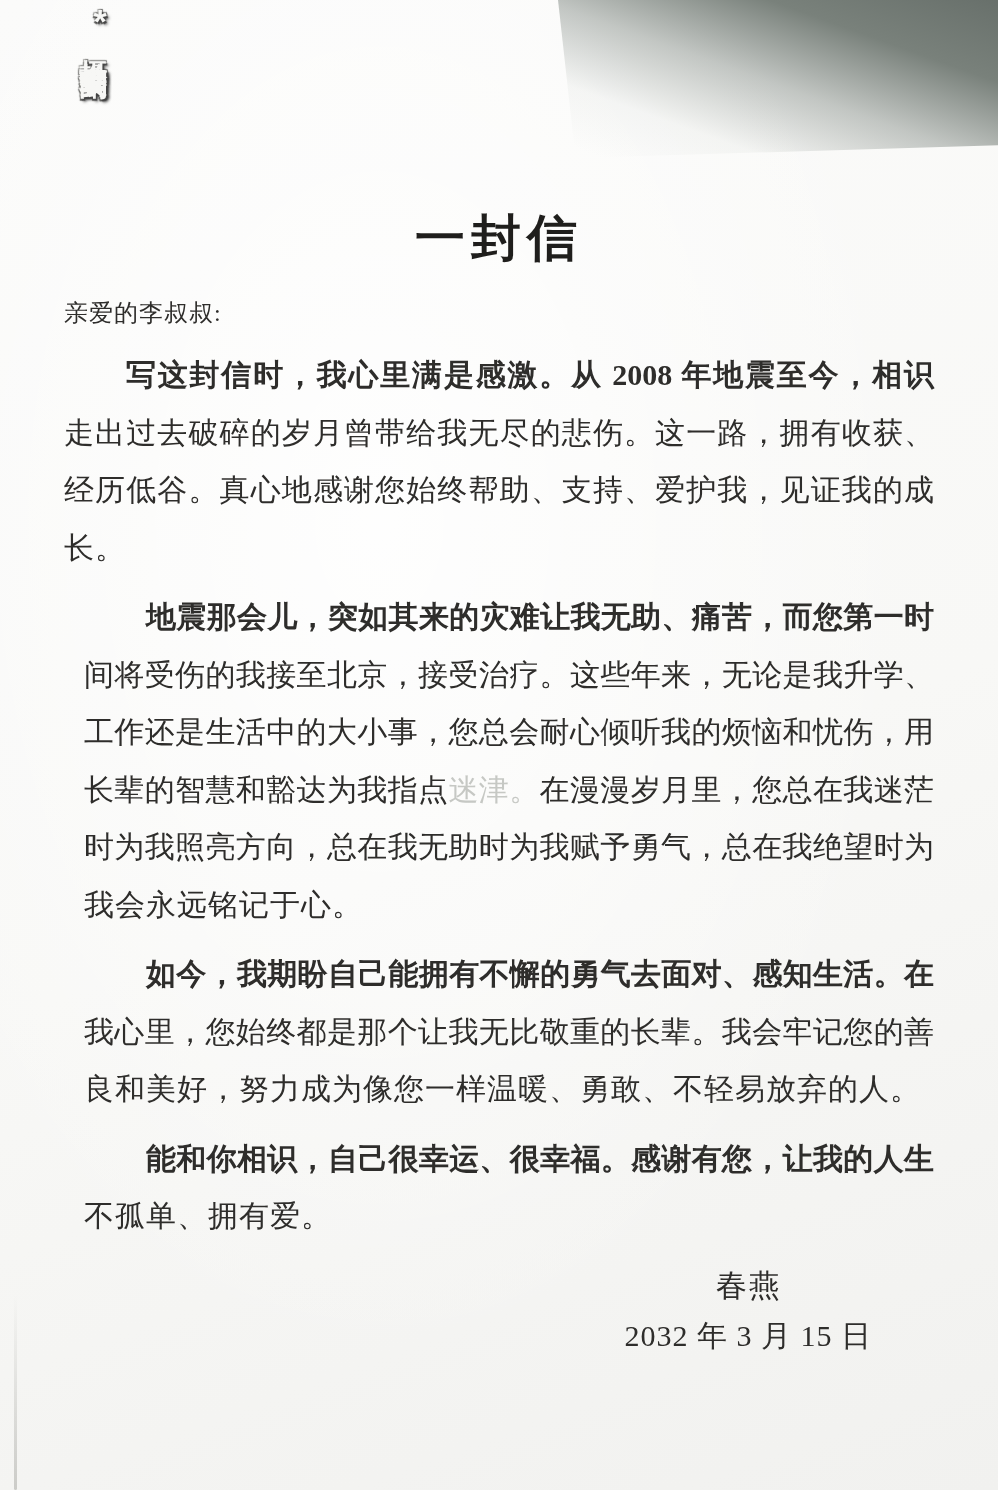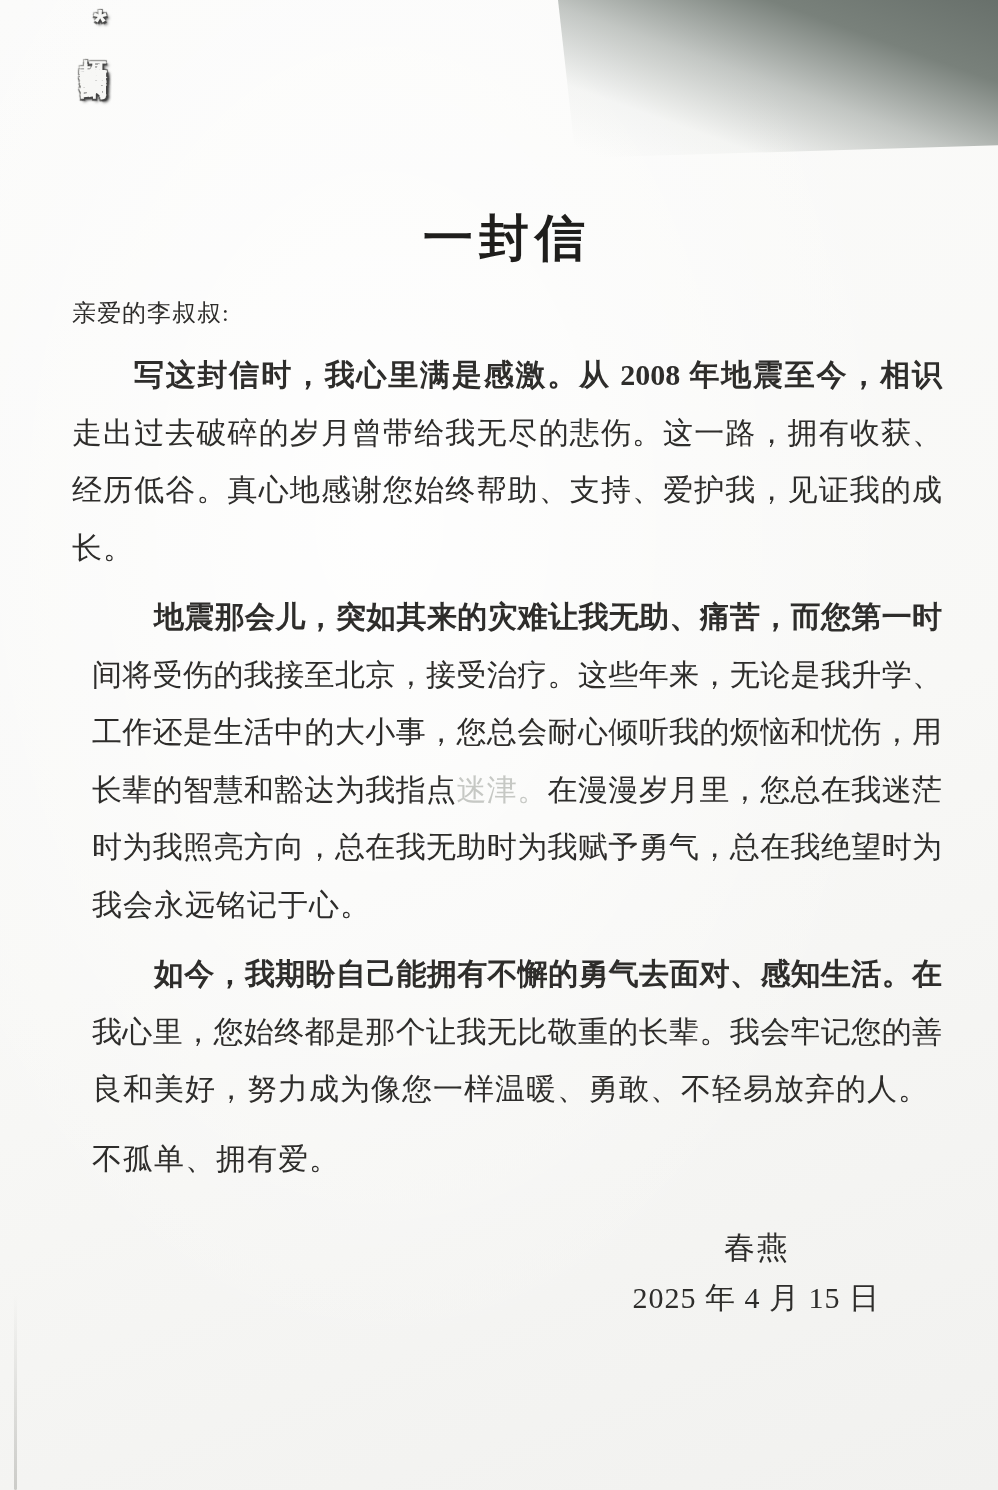--- a/index.html
+++ b/index.html
@@ -61,21 +61,21 @@
   .wm-star { display: block; font-size: 34px; line-height: 30px; padding-left: 14px; }
   .wm-text {
     display: inline-block;
     writing-mode: vertical-rl;
     text-orientation: upright;
     font-size: 28px;
     letter-spacing: -2px;
     line-height: 1;
   }
 
-  .content { position: absolute; left: 72px; top: 206px; width: 870px; }
+  .content { position: absolute; left: 64px; top: 206px; width: 870px; }
 
   .title {
     margin: 0 0 16px 0;
     height: 64px; line-height: 64px;
     text-align: center;
     font-size: 50px;
     font-weight: 700;
     letter-spacing: 6px;
     color: #1f1e1c;
   }
@@ -96,21 +96,21 @@
     height: 57.5px;
     white-space: nowrap;
   }
   .line.justify { text-align: justify; text-align-last: justify; }
   .line.natural { letter-spacing: 1px; }
   .line.indent { text-indent: 62px; font-weight: bold; }
 
   .faded { color: var(--faded-text, #c6c8c4); }
 
   .signature {
-    margin-top: 38px;
+    margin-top: 18px;
     text-align: right;
     padding-right: 152px;
     font-size: 31px;
     line-height: 46px;
     letter-spacing: 2px;
   }
   .date {
     text-align: right;
     padding-right: 62px;
     font-size: 30px;
@@ -148,20 +148,21 @@
           <div class="line justify"><span class="">长辈的智慧和豁达为我指点</span><span class="faded">迷津。</span><span class="">在漫漫岁月里，您总在我迷茫</span></div>
           <div class="line justify"><span class="">时为我照亮方向，总在我无助时为我赋予勇气，总在我绝望时为</span></div>
           <div class="line natural"><span class="">我会永远铭记于心。</span></div>
         </div>
         <div class="para">
           <div class="line justify indent"><span class="">如今，我期盼自己能拥有不懈的勇气去面对、感知生活。在</span></div>
           <div class="line justify"><span class="">我心里，您始终都是那个让我无比敬重的长辈。我会牢记您的善</span></div>
           <div class="line natural"><span class="">良和美好，努力成为像您一样温暖、勇敢、不轻易放弃的人。</span></div>
         </div>
         <div class="para">
+          <div class="line justify indent"><span class="">能和你相识，自己很幸运、很幸福。感谢有您，让我的人生</span></div>
           <div class="line natural"><span class="">不孤单、拥有爱。</span></div>
         </div>
       </div>
     <div class="signature">春燕</div>
-    <div class="date">2025 年 4 月 15 日</div>
+    <div class="date">2032 年 3 月 15 日</div>
   </div>
 
 </div>
 
 </body></html>

